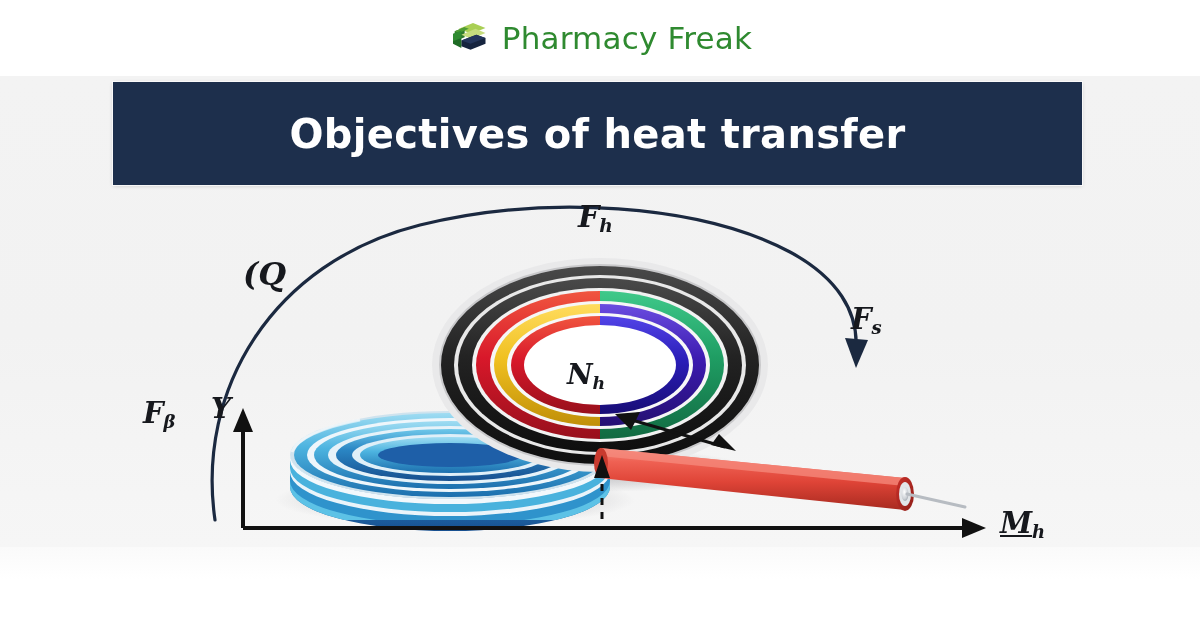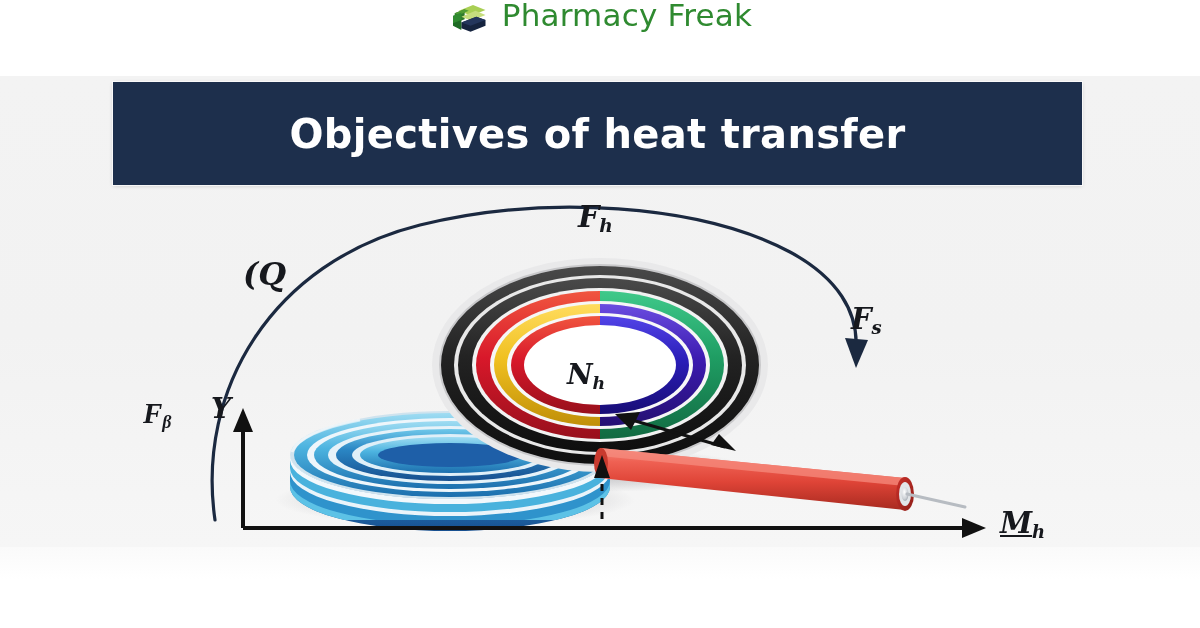--- a/index.html
+++ b/index.html
@@ -25,20 +25,21 @@
 
   
   .brand-header {
     position: absolute;
     left: 0;
     top: 0;
     width: 1200px;
     height: 76px;
     background: #ffffff;
     display: flex;
+    align-items: center;
     justify-content: center;
     gap: 14px;
     z-index: 6;
   }
   .brand-logo {
     width: 40px;
     height: 40px;
     display: block;
     flex: none;
   }
@@ -125,21 +126,21 @@
   .mlabel sub {
     font-size: 0.62em;
     font-style: italic;
     font-weight: bold;
     vertical-align: -0.28em;
     letter-spacing: 0;
   }
   .lbl-fh { left: 578px; top: 202px; font-size: 30px; }
   .lbl-fs { left: 851px; top: 305px; font-size: 29px; }
   .lbl-q  { left: 243px; top: 258px; font-size: 32px; }
-  .lbl-fb { left: 143px; top: 399px; font-size: 29px; font-family: Liberation Serif, serif; }
+  .lbl-fb { left: 143px; top: 399px; font-size: 29px; }
   .lbl-y  { left: 211px; top: 395px; font-size: 28px; }
   .lbl-nh { left: 567px; top: 361px; font-size: 28px; }
   .lbl-mh { left: 1000px; top: 509px; font-size: 29px; text-decoration: underline; }
 </style>
 </head>
 <body>
 
 <div class="page">
 
   <div class="brand-header">

